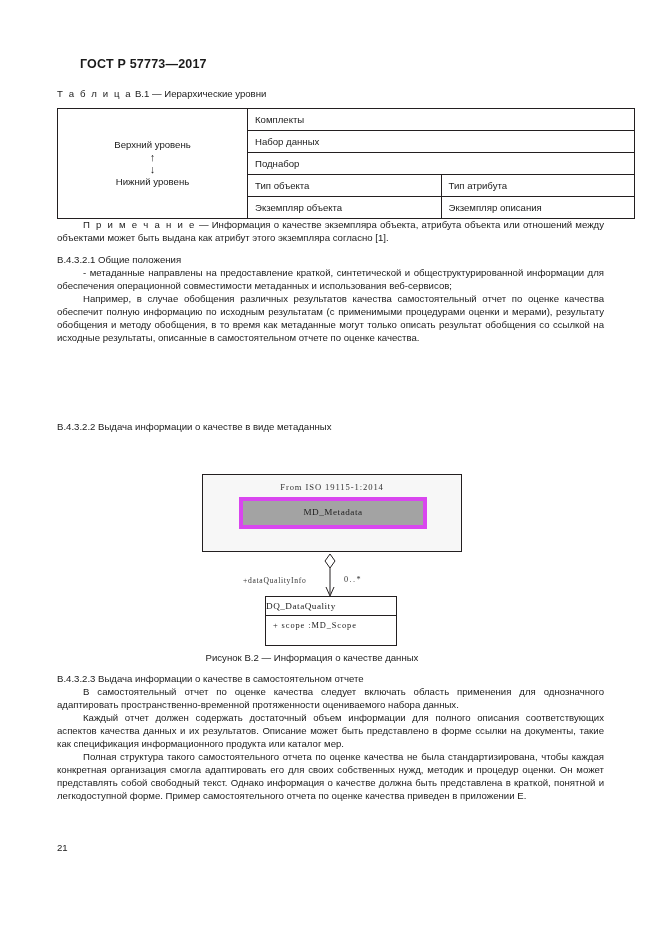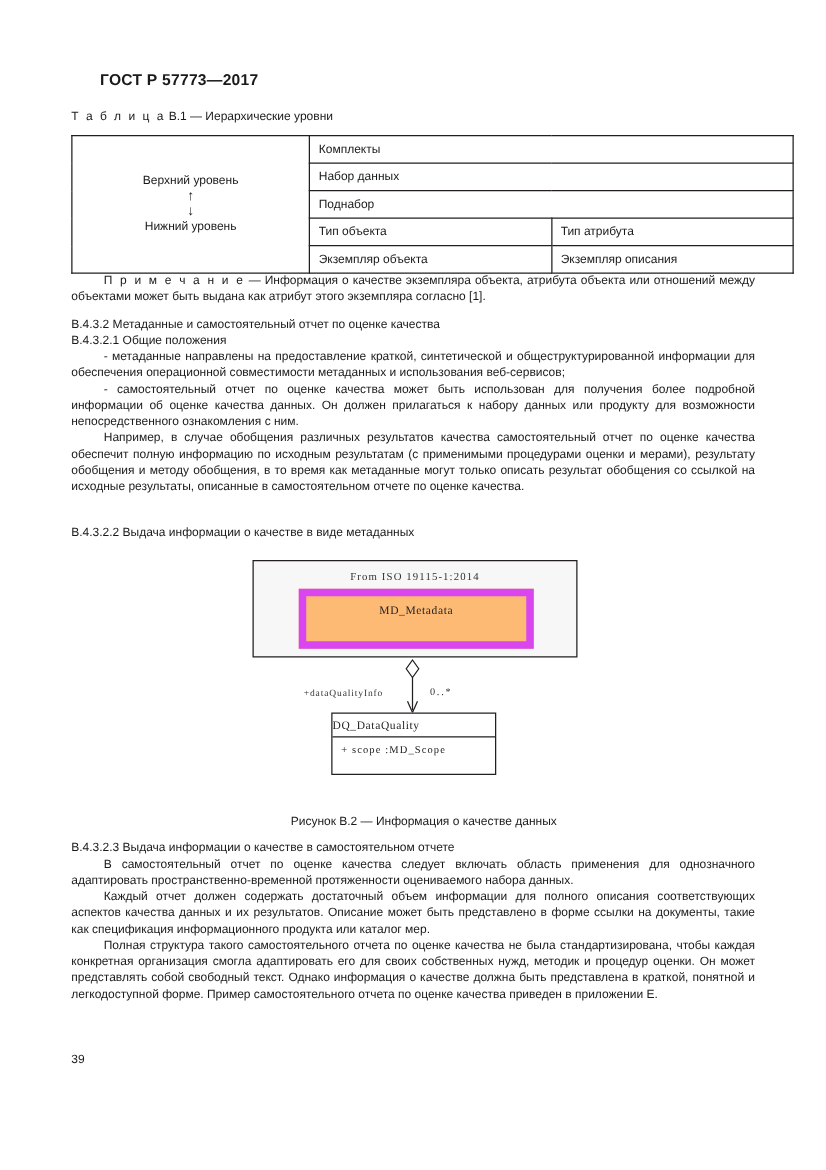--- a/index.html
+++ b/index.html
@@ -101,21 +101,21 @@
 
   #block-note  { top: 218px; }
   #block-gen   { top: 253px; }
   #block-meta  { top: 420px; }
   #block-after { top: 672px; }
 
   
   .figure {
     position: absolute;
     left: 0;
-    top: 446px;
+    top: 472px;
     width: 661px;
   }
   .fig-canvas {
     position: relative;
     width: 661px;
     height: 178px;
   }
   .pkg-box {
     position: absolute;
     left: 202px;
@@ -135,23 +135,23 @@
     font-family: "Liberation Serif", serif;
     font-size: 8.6px;
     letter-spacing: 0.9px;
     color: #333;
   }
   .cls-md {
     position: absolute;
     left: 36px;
     top: 22px;
     width: 188px;
-    height: 48px;
-    border: 6px solid #d946ef;
-    background: #fdba74;
+    height: 32px;
+    border: 4px solid #d946ef;
+    background: #a3a3a3;
     box-sizing: border-box;
   }
   .cls-md .cls-name {
     text-align: center;
     font-family: "Liberation Serif", serif;
     font-size: 9.2px;
     letter-spacing: 0.5px;
     padding-top: 6px;
     color: #222;
   }
@@ -207,21 +207,20 @@
     letter-spacing: 1.4px;
     color: #333;
   }
   .fig-caption {
     position: absolute;
     left: 0;
     top: 652px;
     width: 624px;
     text-align: center;
     font-size: 9.6px;
-    margin-left: 27px;
   }
 
   
   .page-number {
     position: absolute;
     left: 57px;
     top: 842px;
     font-size: 9.6px;
   }
 </style>
@@ -264,24 +263,22 @@
         </tr>
       </tbody>
     </table>
   </div>
 
   <div class="body-text" id="block-note">
     <p><span class="spaced-note">П р и м е ч а н и е</span><span> — Информация о качестве экземпляра объекта, атрибута объекта или отношений между объектами может быть выдана как атрибут этого экземпляра согласно [1].</span></p>
   </div>
 
   <div class="body-text" id="block-gen">
-    <p class="noindent">В.4.3.2  Метаданные и самостоятельный отчет по оценке качества</p>
     <p class="noindent">В.4.3.2.1  Общие положения</p>
     <p class="dash">- метаданные направлены на предоставление краткой, синтетической и общеструктурированной информации для обеспечения операционной совместимости метаданных и использования веб-сервисов;</p>
-    <p class="dash">- самостоятельный отчет по оценке качества может быть использован для получения более подробной информации об оценке качества данных. Он должен прилагаться к набору данных или продукту для возможности непосредственного ознакомления с ним.</p>
     <p>Например, в случае обобщения различных результатов качества самостоятельный отчет по оценке качества обеспечит полную информацию по исходным результатам (с применимыми процедурами оценки и мерами), результату обобщения и методу обобщения, в то время как метаданные могут только описать результат обобщения со ссылкой на исходные результаты, описанные в самостоятельном отчете по оценке качества.</p>
   </div>
 
   <div class="body-text" id="block-meta">
     <p class="noindent">В.4.3.2.2  Выдача информации о качестве в виде метаданных</p>
   </div>
 
   <div class="figure">
     <div class="fig-canvas">
 
@@ -313,15 +310,15 @@
 
   <div class="fig-caption">Рисунок В.2 — Информация о качестве данных</div>
 
   <div class="body-text" id="block-after">
     <p class="noindent">В.4.3.2.3  Выдача информации о качестве в самостоятельном отчете</p>
     <p>В самостоятельный отчет по оценке качества следует включать область применения для однозначного адаптировать пространственно-временной протяженности оцениваемого набора данных.</p>
     <p>Каждый отчет должен содержать достаточный объем информации для полного описания соответствующих аспектов качества данных и их результатов. Описание может быть представлено в форме ссылки на документы, такие как спецификация информационного продукта или каталог мер.</p>
     <p>Полная структура такого самостоятельного отчета по оценке качества не была стандартизирована, чтобы каждая конкретная организация смогла адаптировать его для своих собственных нужд, методик и процедур оценки. Он может представлять собой свободный текст. Однако информация о качестве должна быть представлена в краткой, понятной и легкодоступной форме. Пример самостоятельного отчета по оценке качества приведен в приложении Е.</p>
   </div>
 
-  <div class="page-number">39</div>
+  <div class="page-number">21</div>
 
 </div>
 
 </body></html>

